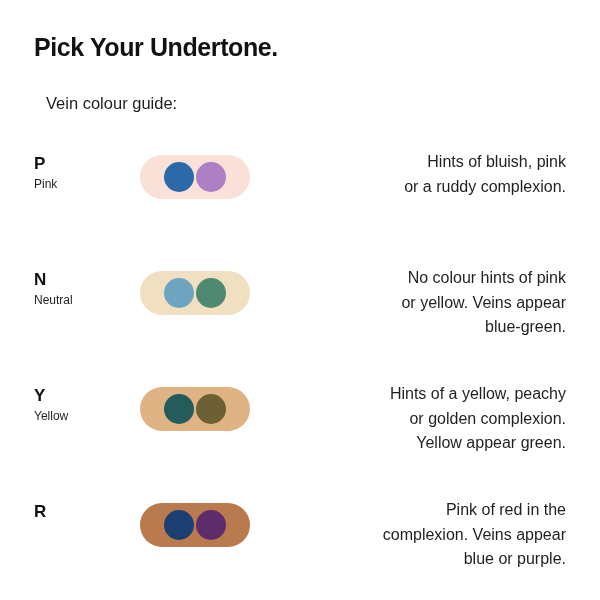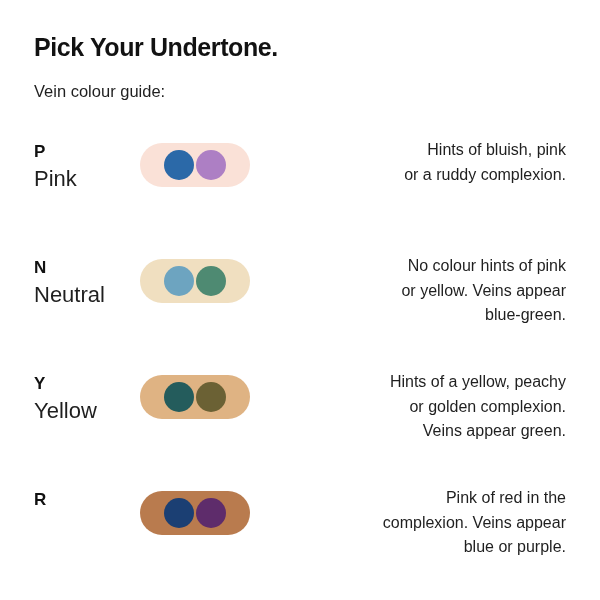--- a/index.html
+++ b/index.html
@@ -27,21 +27,21 @@
     letter-spacing: -0.4px;
     color: #121212;
     margin: 0;
     padding-top: 6px;
     line-height: 1.1;
   }
   .page-subtitle {
     font-size: 16.5px;
     font-weight: normal;
     color: #1f1f1f;
-    margin: 0;
+    margin: 12px;
     padding-top: 20px;
     line-height: 1.2;
   }
   .rows {
     margin-top: 34px;
   }
   .undertone-row {
     display: flex;
     align-items: flex-start;
     height: 116px;
@@ -51,21 +51,21 @@
     flex: 0 0 106px;
     padding-top: 6px;
   }
   .row-code {
     font-size: 17px;
     font-weight: bold;
     color: #111111;
     line-height: 1.25;
   }
   .row-name {
-    font-size: 22px;
+    font-size: 12px;
     font-weight: normal;
     color: #1f1f1f;
     line-height: 1.3;
     padding-top: 2px;
   }
   .swatch-col {
     width: 144px;
     flex: 0 0 144px;
     padding-top: 8px;
   }
@@ -148,21 +148,21 @@
       </div>
       <div class="swatch-col">
         <div class="swatch-pill" style="background-color: rgb(223, 179, 131);">
           <div class="vein-dot" style="background-color: rgb(36, 92, 92);"></div>
           <div class="vein-dot" style="background-color: rgb(107, 97, 52);"></div>
         </div>
       </div>
       <div class="desc-col">
         <div class="desc-line">Hints of a yellow, peachy</div>
         <div class="desc-line">or golden complexion.</div>
-        <div class="desc-line">Veins appear green.</div>
+        <div class="desc-line">Yellow appear green.</div>
       </div>
     </div>
 
     <div class="undertone-row">
       <div class="row-code-col">
         <div class="row-code">R</div>
       </div>
       <div class="swatch-col">
         <div class="swatch-pill" style="background-color: rgb(185, 123, 78);">
           <div class="vein-dot" style="background-color: rgb(27, 63, 115);"></div>

